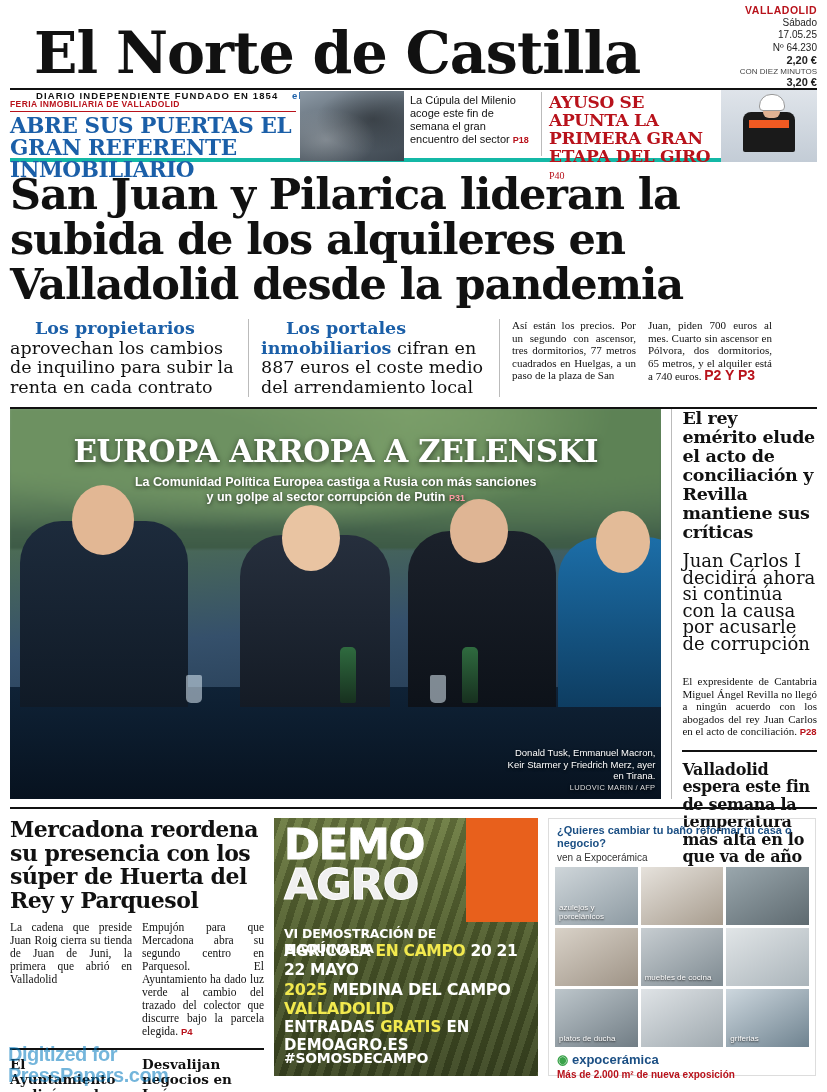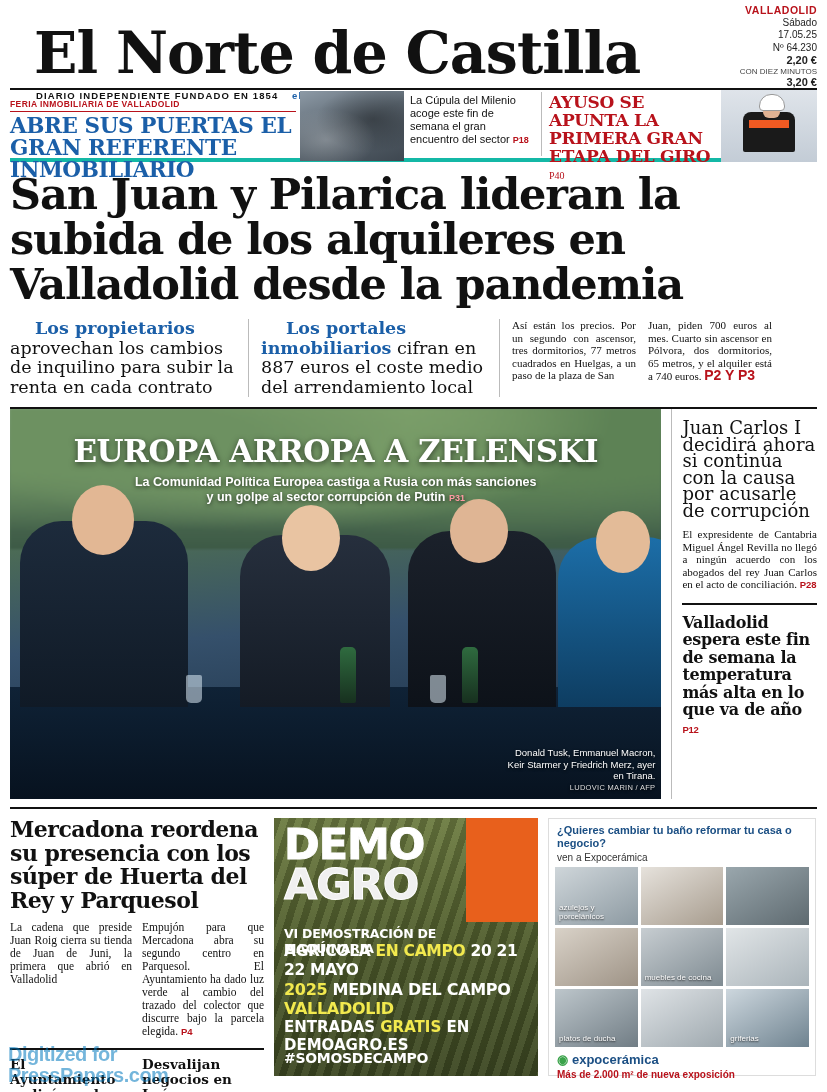--- a/index.html
+++ b/index.html
@@ -207,21 +207,21 @@
   .right-col h2 {
     font-family: "DejaVu Serif", serif; font-weight: bold;
     font-size: 17.5px; line-height: 19px; letter-spacing: -.3px; color: #111;
   }
   .right-col .sub {
     font-family: "DejaVu Serif", serif;
     font-size: 18px; line-height: 16.5px; color: #111; margin-top: 11px;
   }
   .right-col .body {
     font-family: "Liberation Serif", serif;
-    font-size: 11px; line-height: 12.6px; text-align: justify; margin-top: 9px;
+    font-size: 11px; line-height: 12.6px; text-align: justify; margin-top: 23px;
   }
   .right-col .pg { color: #b8121b; font-weight: bold; font-family:"Liberation Sans",sans-serif; font-size: 9.5px; }
   .right-col .sep { height: 2px; background: #111; margin: 11px 0 9px 0; }
   .right-col h2.small { font-size: 16px; line-height: 17.5px; }
 
   
   .bottom { display: flex; margin: 9px 10px 0 10px; }
   .bl { width: 264px; padding-right: 10px; }
   .bl h2 {
     font-family: "DejaVu Serif", serif; font-weight: bold;
@@ -437,20 +437,21 @@
           <span class="pg">P31</span>
         </div>
       </div>
       <div class="photo-caption">
         <span>Donald Tusk, Emmanuel Macron, Keir Starmer y Friedrich Merz, ayer en Tirana.</span>
         <div class="credit">LUDOVIC MARIN / AFP</div>
       </div>
     </div>
 
     <div class="right-col">
+      <h2>El rey emérito elude el acto de conciliación y Revilla mantiene sus críticas</h2>
       <div class="sub">Juan Carlos I decidirá ahora si continúa con la causa por acusarle de corrupción</div>
       <div class="body">
         <span>El expresidente de Cantabria Miguel Ángel Revilla no llegó a ningún acuerdo con los abogados del rey Juan Carlos en el acto de conciliación.</span>
         <span class="pg">P28</span>
       </div>
       <div class="sep"></div>
       <h2 class="small">
         <span>Valladolid espera este fin de semana la temperatura más alta en lo que va de año</span>
         <span class="pg">P12</span>
       </h2>

